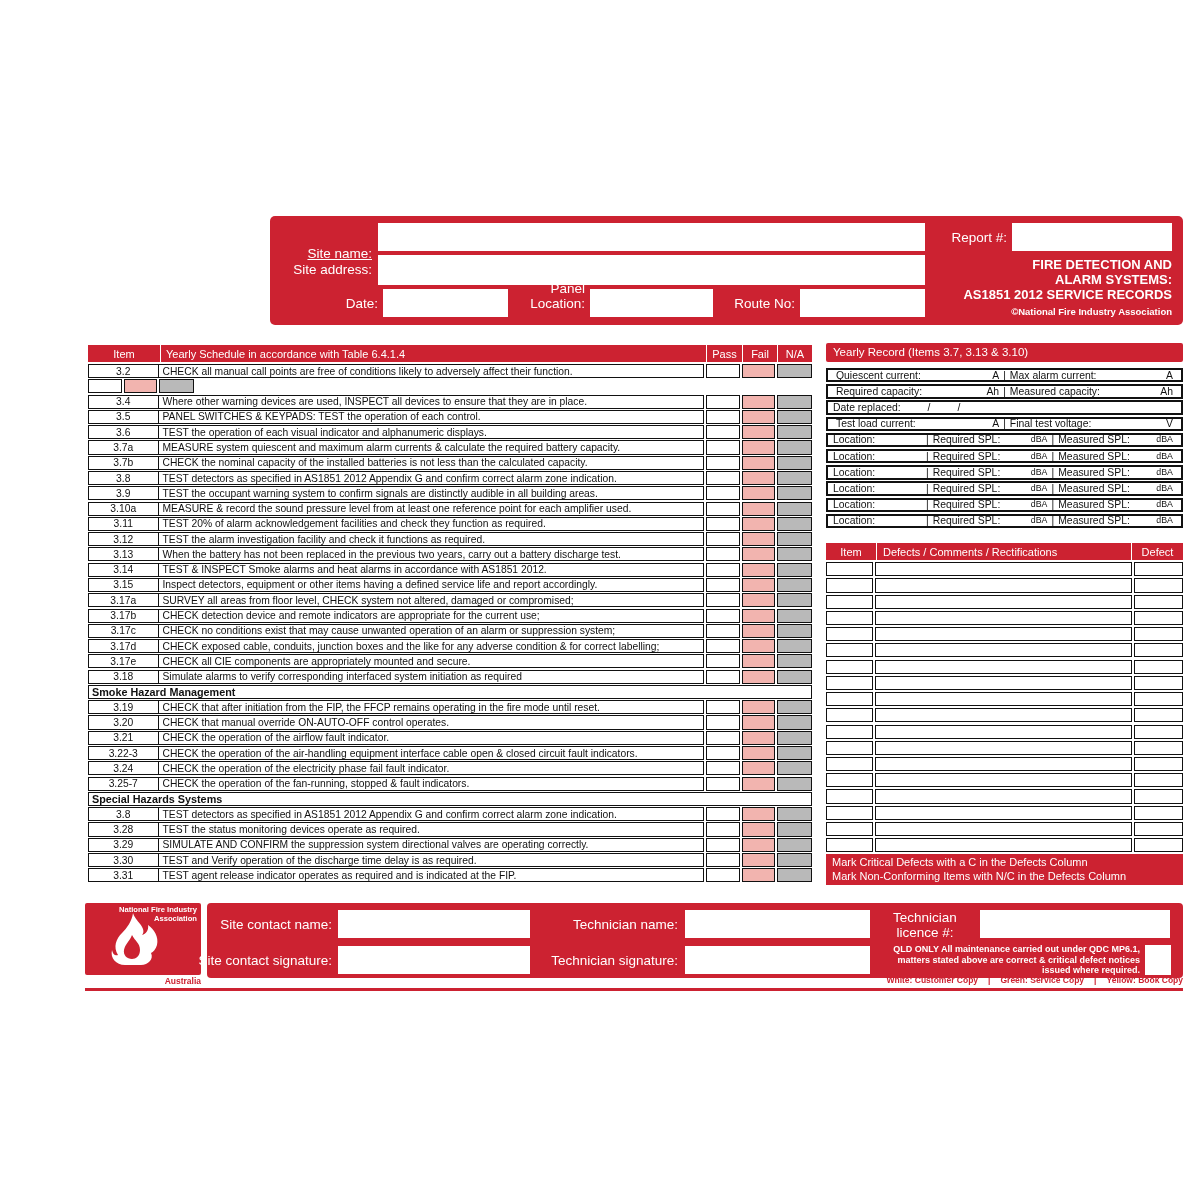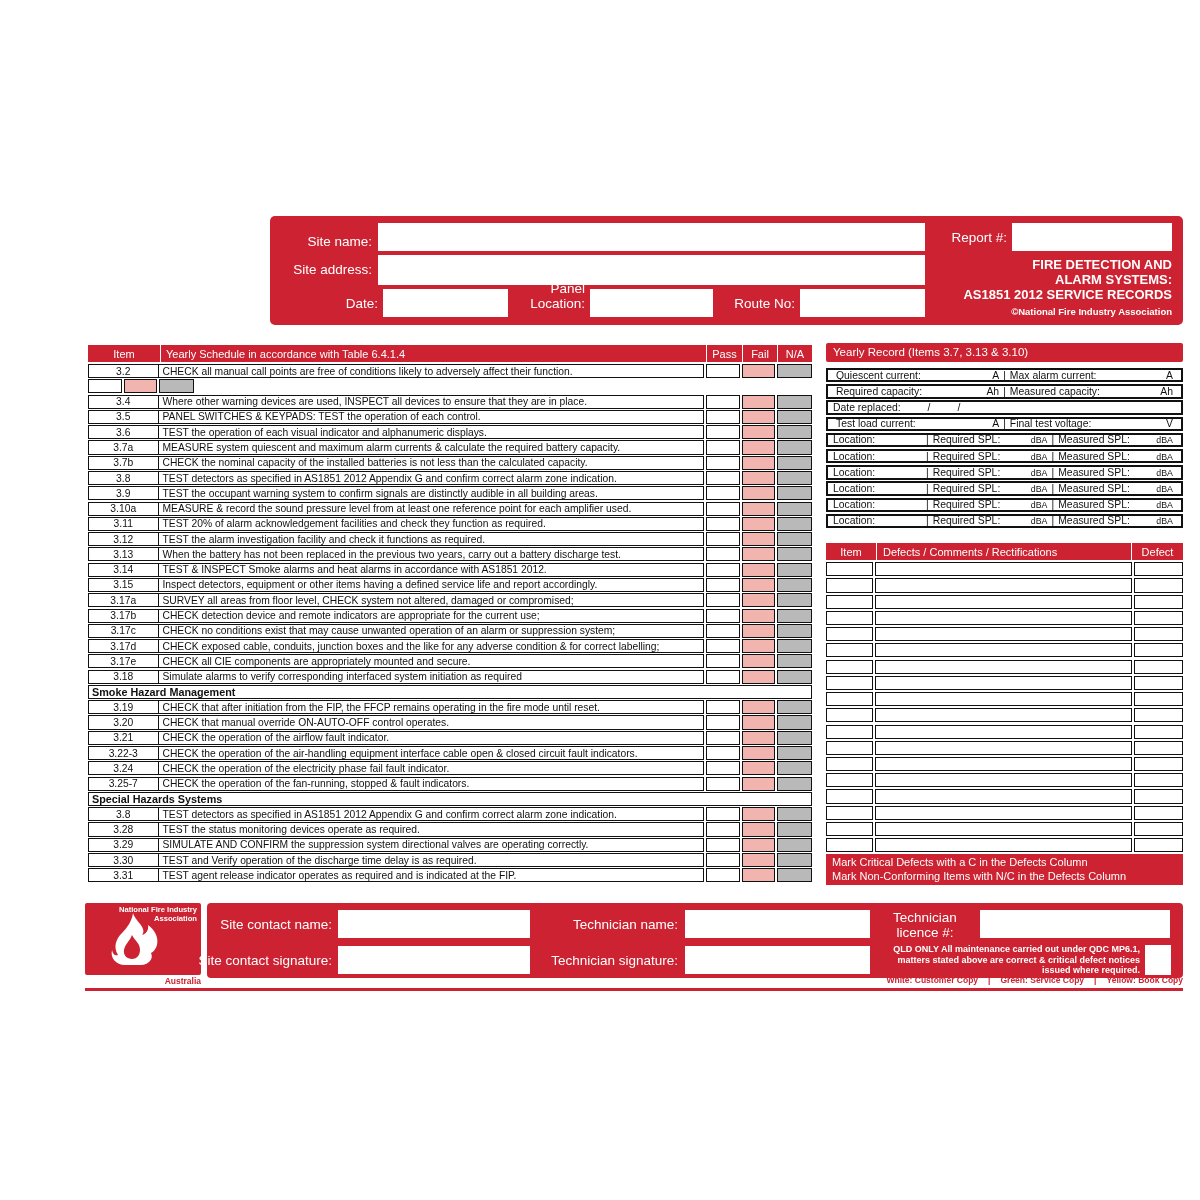--- a/index.html
+++ b/index.html
@@ -12,21 +12,21 @@
   html,body{margin:0;padding:0;}
   body{
     width:1200px;height:1200px;position:relative;background:#fff;
     font-family:"Liberation Sans","DejaVu Sans",sans-serif;color:var(--ink);
   }
   .whitebox{background:#fff;position:absolute;}
 
   
   .top-header{position:absolute;left:270px;top:216px;width:913px;height:109px;background:var(--red);border-radius:5px;}
   .top-header .lbl{position:absolute;color:#fff;font-size:13.5px;text-align:right;white-space:nowrap;}
-  .lbl-site-name{left:0;top:18px;width:102px;}
+  .lbl-site-name{left:0;top:30px;width:102px;text-decoration:underline;}
   .inp-site-name{left:108px;top:7px;width:547px;height:28px;}
   .lbl-report{left:650px;top:14px;width:87px;}
   .inp-report{left:742px;top:7px;width:160px;height:28px;}
   .lbl-site-address{left:0;top:46px;width:102px;}
   .inp-site-address{left:108px;top:39px;width:547px;height:30px;}
   .lbl-date{left:0;top:80px;width:108px;}
   .inp-date{left:113px;top:73px;width:125px;height:28px;}
   .lbl-panel{left:243px;top:66px;width:72px;line-height:14.5px;white-space:normal !important;}
   .inp-panel{left:320px;top:73px;width:123px;height:28px;}
   .lbl-route{left:448px;top:80px;width:77px;}
@@ -55,21 +55,21 @@
   .s-section{flex:1;border:1.5px solid var(--ink);background:#fff;display:flex;align-items:center;padding-left:3px;font-size:10.8px;font-weight:bold;}
 
   
   .yearly{position:absolute;left:826px;top:343px;width:357px;}
   .yr-title{background:var(--red);color:#fff;font-size:11.5px;height:19px;line-height:19px;padding-left:7px;margin-bottom:6px;border-radius:2px;}
   .yr-row{display:flex;align-items:center;border:2px solid var(--ink);background:#fff;height:14.4px;margin-bottom:1.8px;font-size:10.4px;padding:0 5px;}
   .yr-half{flex:1;display:flex;justify-content:space-between;align-items:center;padding:0 3px;gap:6px;}
   .yr-pipe{padding:0 1px;color:var(--ink);}
   .yr-slash{margin-left:27px;}
   .loc-lab{width:92px;}
-  .loc-seg{flex:1;display:flex;justify-content:space-between;align-items:flex-end;padding:0 3px;}
+  .loc-seg{flex:1;display:flex;justify-content:space-between;align-items:flex-start;padding:0 3px;}
   .loc-unit{font-size:8.8px;margin-left:16px;}
   #location-rows{margin-top:1px;}
 
   
   .defects{position:absolute;left:826px;top:543px;width:357px;}
   .df-header{display:flex;height:17px;background:var(--red);color:#fff;font-size:11px;align-items:center;margin-bottom:2.2px;}
   .dh-item{width:50px;display:flex;justify-content:center;height:100%;align-items:center;}
   .dh-com{flex:1;padding-left:6px;border-left:1px solid #fff;height:100%;display:flex;align-items:center;}
   .dh-def{width:52px;display:flex;justify-content:center;border-left:1px solid #fff;height:100%;align-items:center;}
   .df-row{display:flex;height:14.1px;margin-bottom:2.15px;}

